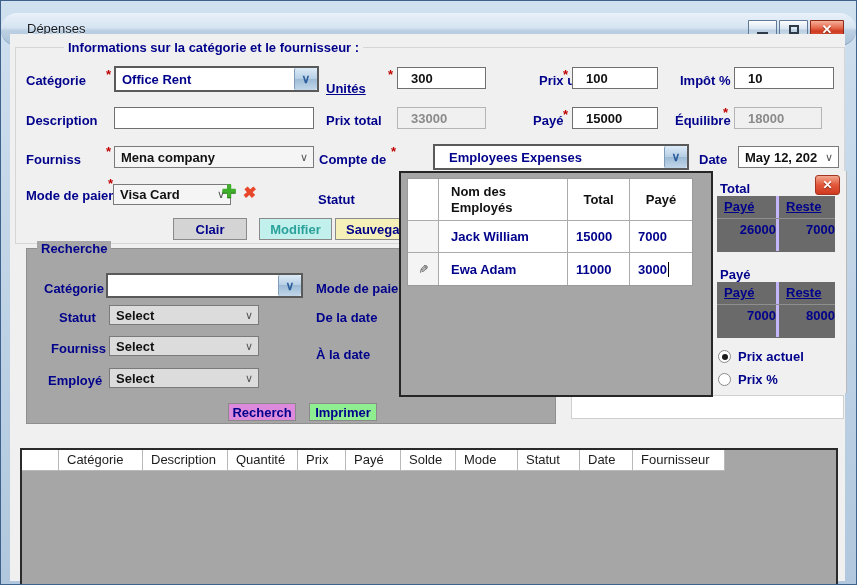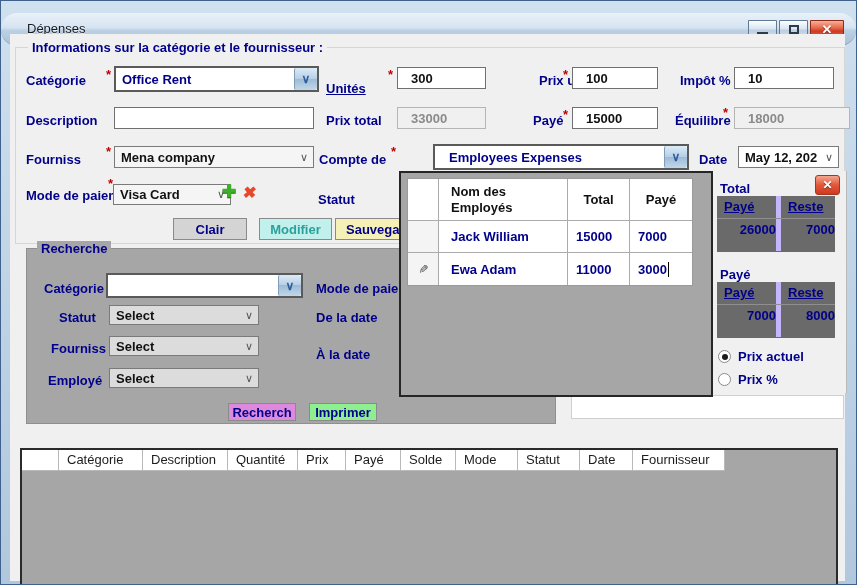--- a/index.html
+++ b/index.html
@@ -59,21 +59,21 @@
   .caret { display: inline-block; width: 1px; height: 15px; background: #000; margin-left: 1px;
            vertical-align: middle; }
   .pencil { font-size: 12px; color: #444; transform: rotate(90deg); }
   
   .panel { position: absolute; left: 712px; top: 170px; width: 134px; height: 222px;
            background: #f0f0f0; border-right: 1px solid #b9b9b9; z-index: 20; }
   .stat { position: absolute; background: #6a6a6a; width: 118px; height: 56px; }
   .stat .shead { display: flex; height: 23px; border-bottom: 1px solid #8f8f8f; }
   .stat .sval { display: flex; height: 32px; text-align: right; }
   .scol { width: 59px; font-size: 13px; font-weight: bold; color: #00008B; padding: 3px 0 0 7px; }
-  .scol + .scol { border-left: 5px solid #c4b5fd; }
+  .scol + .scol { border-left: 3px solid #c4b5fd; }
   .scol.u { text-decoration: underline; }
   .radio { position: absolute; display: flex; align-items: center; cursor: default; }
   .rdot { width: 13px; height: 13px; border-radius: 50%; background: #fff; border: 1px solid #8a8a8a;
           display: flex; align-items: center; justify-content: center; }
   .rdot.on::after { content: ""; width: 6px; height: 6px; border-radius: 50%; background: #1c1c1c; }
   .radio .rl { margin-left: 7px; font-size: 13px; font-weight: bold; color: #00008B; }
   .xbtn { position: absolute; left: 102px; top: 4px; width: 25px; height: 20px; border-radius: 3px;
           border: 1px solid #a33521; background: linear-gradient(180deg,#f2a78f,#e2573a 50%,#cf3a20);
           color: #fff; font-size: 12px; font-weight: bold; display: flex; align-items: center;
           justify-content: center; text-shadow: 0 1px 1px #7c1f10; }
@@ -105,21 +105,21 @@
       <span class="max-box"></span>
     </div>
     <div class="wbtn close" style="left:809px;width:34px;">
       <span class="close-glyph">✕</span>
     </div>
   </div>
 
   <div class="client"></div>
 
   <div class="gbox" style="left:14px;top:46px;width:830px;height:197px;">
-    <span class="gbox-title" style="background:#f0f0f0;">Informations sur la catégorie et le fournisseur :</span>
+    <span class="gbox-title" style="background:#f0f0f0;margin-left:36px;">Informations sur la catégorie et le fournisseur :</span>
   </div>
 
   <span class="lbl" style="left:25px;top:72px;">Catégorie</span>
   <span class="ast" style="left:105px;top:66px;">*</span>
   <div class="combo-flat" style="left:113px;top:65px;width:205px;">
     <span class="cf-text">Office Rent</span>
     <span class="cf-btn">∨</span>
   </div>
   <span class="lbl" style="left:325px;top:80px;text-decoration:underline;">Unités</span>
   <span class="ast" style="left:387px;top:66px;">*</span>
@@ -132,21 +132,21 @@
 
   <span class="lbl" style="left:25px;top:112px;">Description</span>
   <input class="tb" style="left: 113px; top: 106px; width: 200px;" value="">
   <span class="lbl" style="left:325px;top:112px;">Prix total</span>
   <input class="tb dis" style="left: 396px; top: 106px; width: 89px;" value="33000">
   <span class="lbl" style="left:532px;top:112px;">Payé</span>
   <span class="ast" style="left:562px;top:106px;">*</span>
   <input class="tb" style="left: 571px; top: 106px; width: 86px;" value="15000">
   <span class="lbl" style="left:674px;top:112px;">Équilibre</span>
   <span class="ast" style="left:722px;top:104px;">*</span>
-  <input class="tb dis" style="left: 733px; top: 106px; width: 116px;" value="18000">
+  <input class="tb dis" style="left: 733px; top: 106px; width: 88px;" value="18000">
 
   <span class="lbl" style="left:25px;top:151px;">Fourniss</span>
   <span class="ast" style="left:105px;top:143px;">*</span>
   <div class="combo-std" style="left:113px;top:145px;width:200px;">
     <span class="cs-text">Mena company</span>
     <span class="cs-chev">∨</span>
   </div>
   <span class="lbl" style="left:318px;top:151px;">Compte de</span>
   <span class="ast" style="left:390px;top:143px;">*</span>
   <div class="combo-flat" style="left:404px;top:143px;width:256px;margin-left:28px;">

